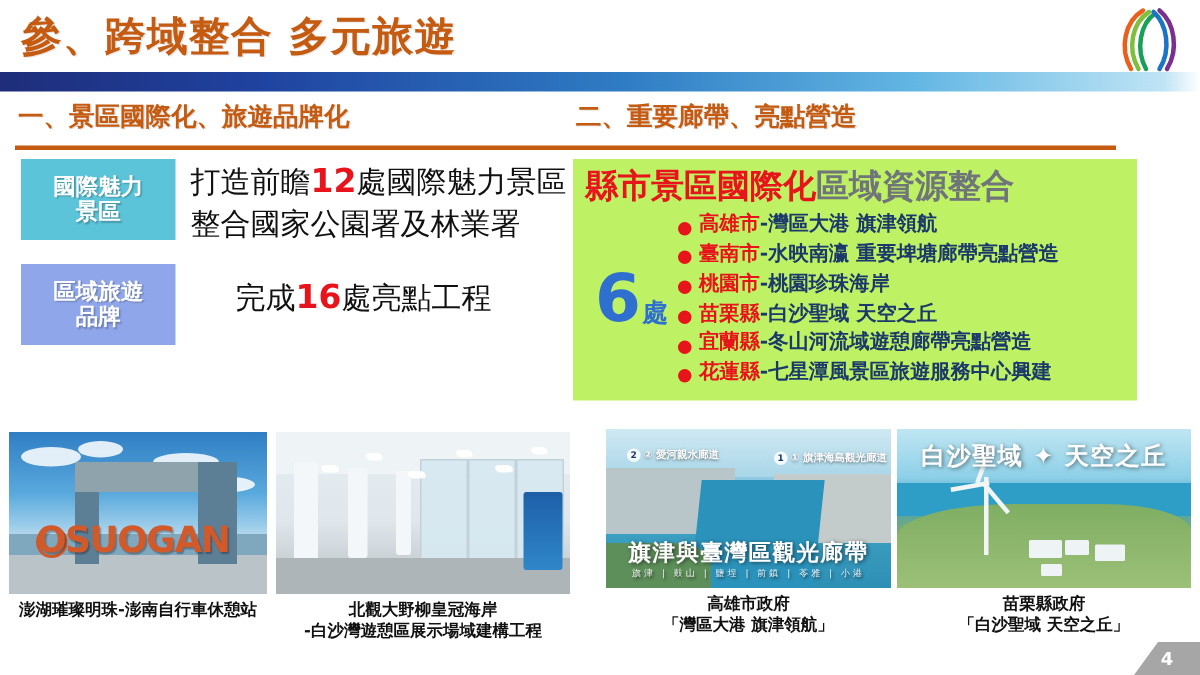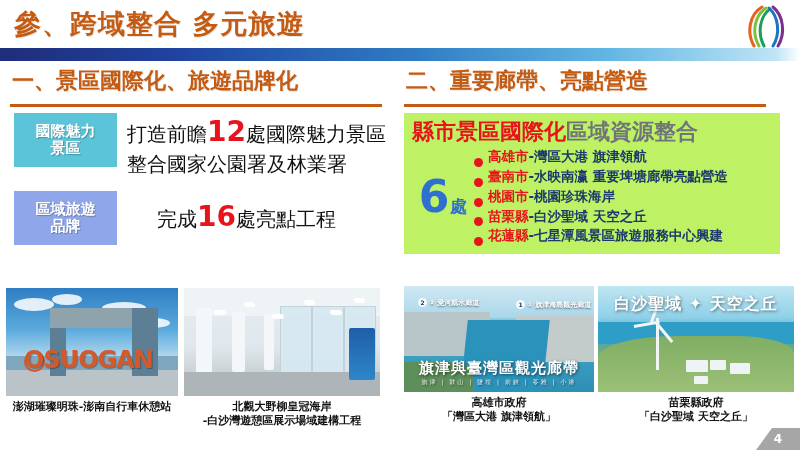--- a/index.html
+++ b/index.html
@@ -19,24 +19,24 @@
   }
   .title-bar{
     position:absolute;left:0;top:48px;width:800px;height:13px;
     background:linear-gradient(90deg,#1f2d7a 0%,#1f43a0 22%,#2f7cc4 52%,#62b6e3 76%,#bfe4f5 97%,#ffffff 100%);
   }
   .logo{position:absolute;right:6px;top:2px;width:54px;height:48px;}
 
   
   .col{position:absolute;top:66px;}
   .col-left{left:8px;width:388px;}
-  .col-right{left:402px;width:394px;}
+  .col-right{left:380px;width:394px;}
 
   .sec-head{
-    font-size:22px;font-weight:bold;color:#c55a11;white-space:nowrap;
+    font-size:17px;font-weight:bold;color:#c55a11;white-space:nowrap;
     text-shadow:1px 1px 0 rgba(0,0,0,.10);
     margin:0 0 8px 4px;
   }
   .head-rule{
     height:3px;background:#c55a11;margin:0 0 6px 2px;
   }
   .col-left .head-rule{width:372px;}
   .col-right .head-rule{width:362px;}
 
   
@@ -47,42 +47,42 @@
     color:#ffffff;font-weight:bold;font-size:15px;line-height:1.13;
     text-align:center;flex:none;padding:4px 0;
     text-shadow:1px 1px 1px rgba(0,0,0,.25);
   }
   .tag-a{background:#5bc4d8;}
   .tag-b{background:#8fa6ea;}
   .row-text{
     margin-left:10px;font-size:20px;line-height:1.32;color:#111111;
     font-weight:500;padding-top:1px;
   }
-  .row-text .num{color:#e8141b;font-weight:bold;font-size:28px;}
+  .row-text .num{color:#e8141b;font-weight:bold;font-size:22px;}
   .row-b{margin-top:14px;}
   .row-b .row-text{padding-top:8px;margin-left:40px;}
 
   
   .panel{
     background:#bef264;padding:6px 8px 8px 8px;margin-left:2px;
     width:376px;box-sizing:border-box;
   }
   .panel-title{font-size:22px;font-weight:bold;white-space:nowrap;line-height:1.2;}
   .panel-title .red{color:#e8141b;}
   .panel-title .gray{color:#6f7579;}
 
   .panel-body{display:flex;align-items:center;margin-top:2px;}
   .big-num{
     flex:none;width:62px;color:#2f6fd0;font-weight:bold;
     display:flex;align-items:baseline;justify-content:center;
   }
   .big-num .n{font-size:44px;line-height:.95;}
   .big-num .u{font-size:17px;margin-left:1px;}
   .bullets{flex:1;}
-  .bullet{display:flex;align-items:flex-end;font-size:13.5px;line-height:1.46;white-space:nowrap;}
+  .bullet{display:flex;align-items:center;font-size:13.5px;line-height:1.46;white-space:nowrap;}
   .dot{
     width:9px;height:9px;border-radius:50%;background:#e8141b;
     flex:none;margin:4px 5px 0 0;
   }
   .city{color:#e8141b;font-weight:bold;}
   .desc{color:#1b3a6b;font-weight:bold;}
 
   
   .photos-left{position:absolute;left:6px;top:288px;display:flex;gap:6px;}
   .photos-right{position:absolute;left:404px;top:286px;display:flex;gap:4px;}
@@ -239,20 +239,25 @@
             <span class="city">桃園市</span>
             <span class="desc">-桃園珍珠海岸</span>
           </div>
           <div class="bullet">
             <span class="dot"></span>
             <span class="city">苗栗縣</span>
             <span class="desc">-白沙聖域 天空之丘</span>
           </div>
           <div class="bullet">
             <span class="dot"></span>
+            <span class="city">宜蘭縣</span>
+            <span class="desc">-冬山河流域遊憩廊帶亮點營造</span>
+          </div>
+          <div class="bullet">
+            <span class="dot"></span>
             <span class="city">花蓮縣</span>
             <span class="desc">-七星潭風景區旅遊服務中心興建</span>
           </div>
         </div>
       </div>
     </div>
   </div>
 
   <div class="photos-left">
     <div>

